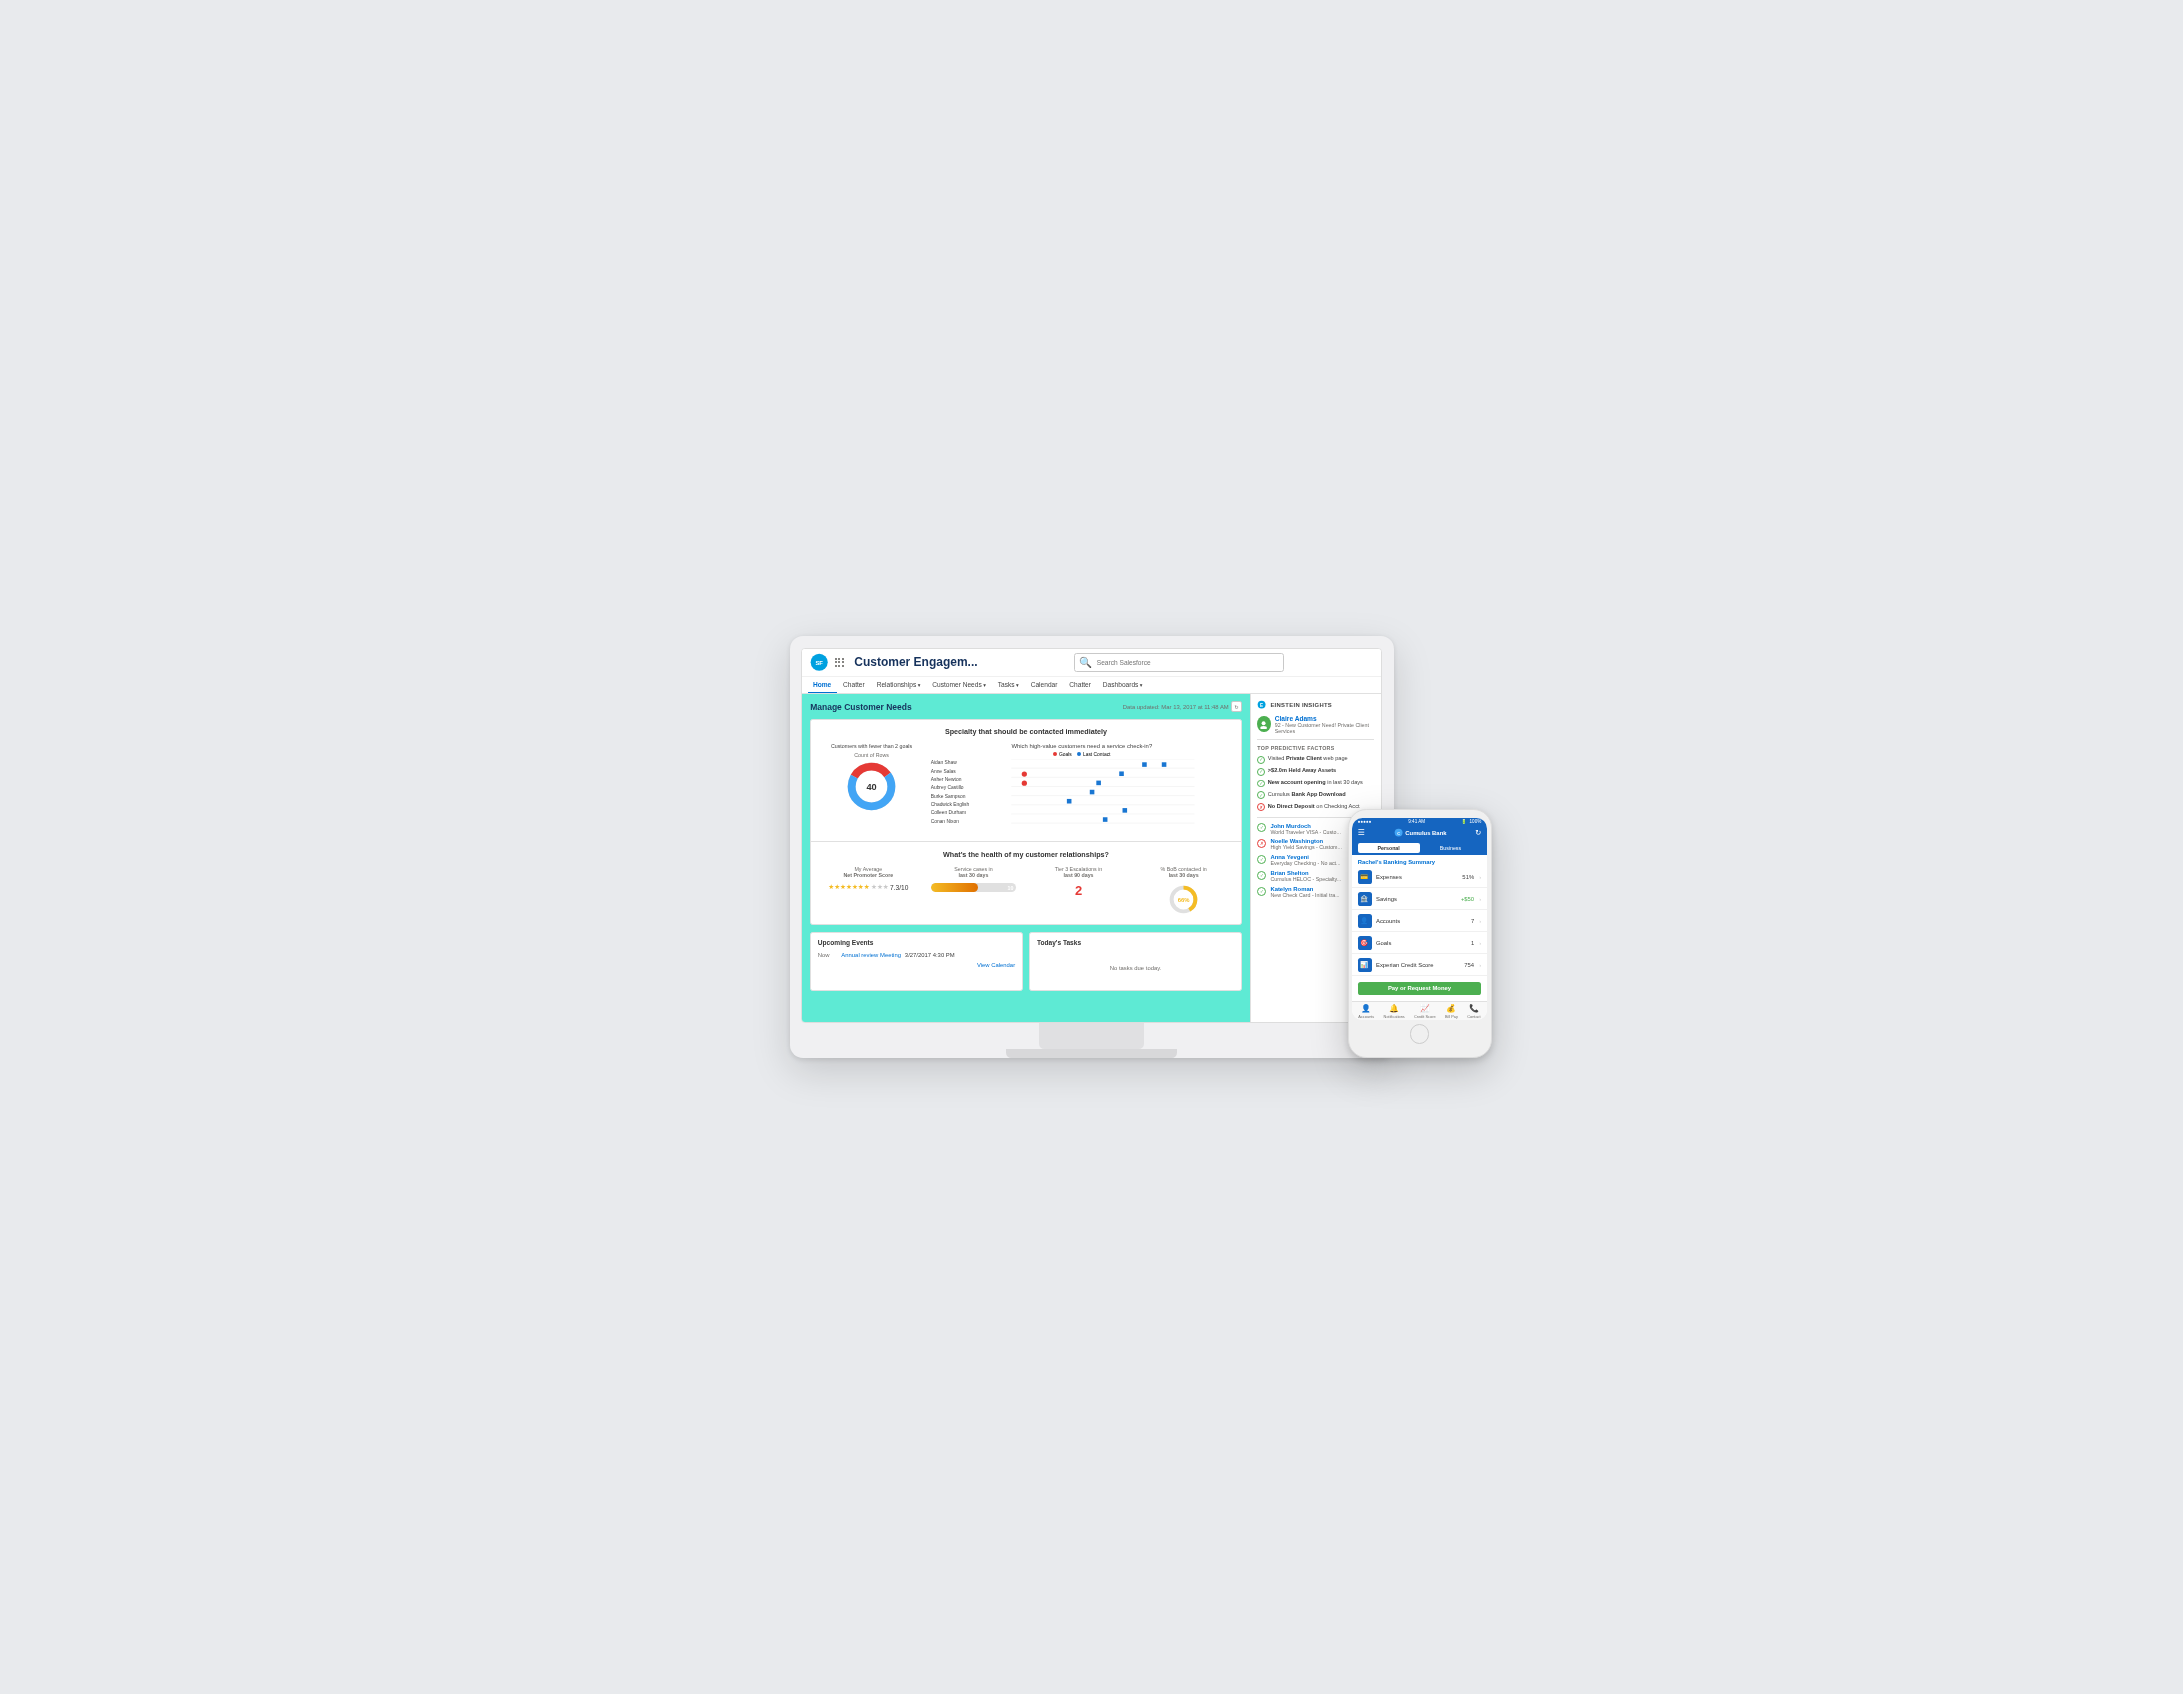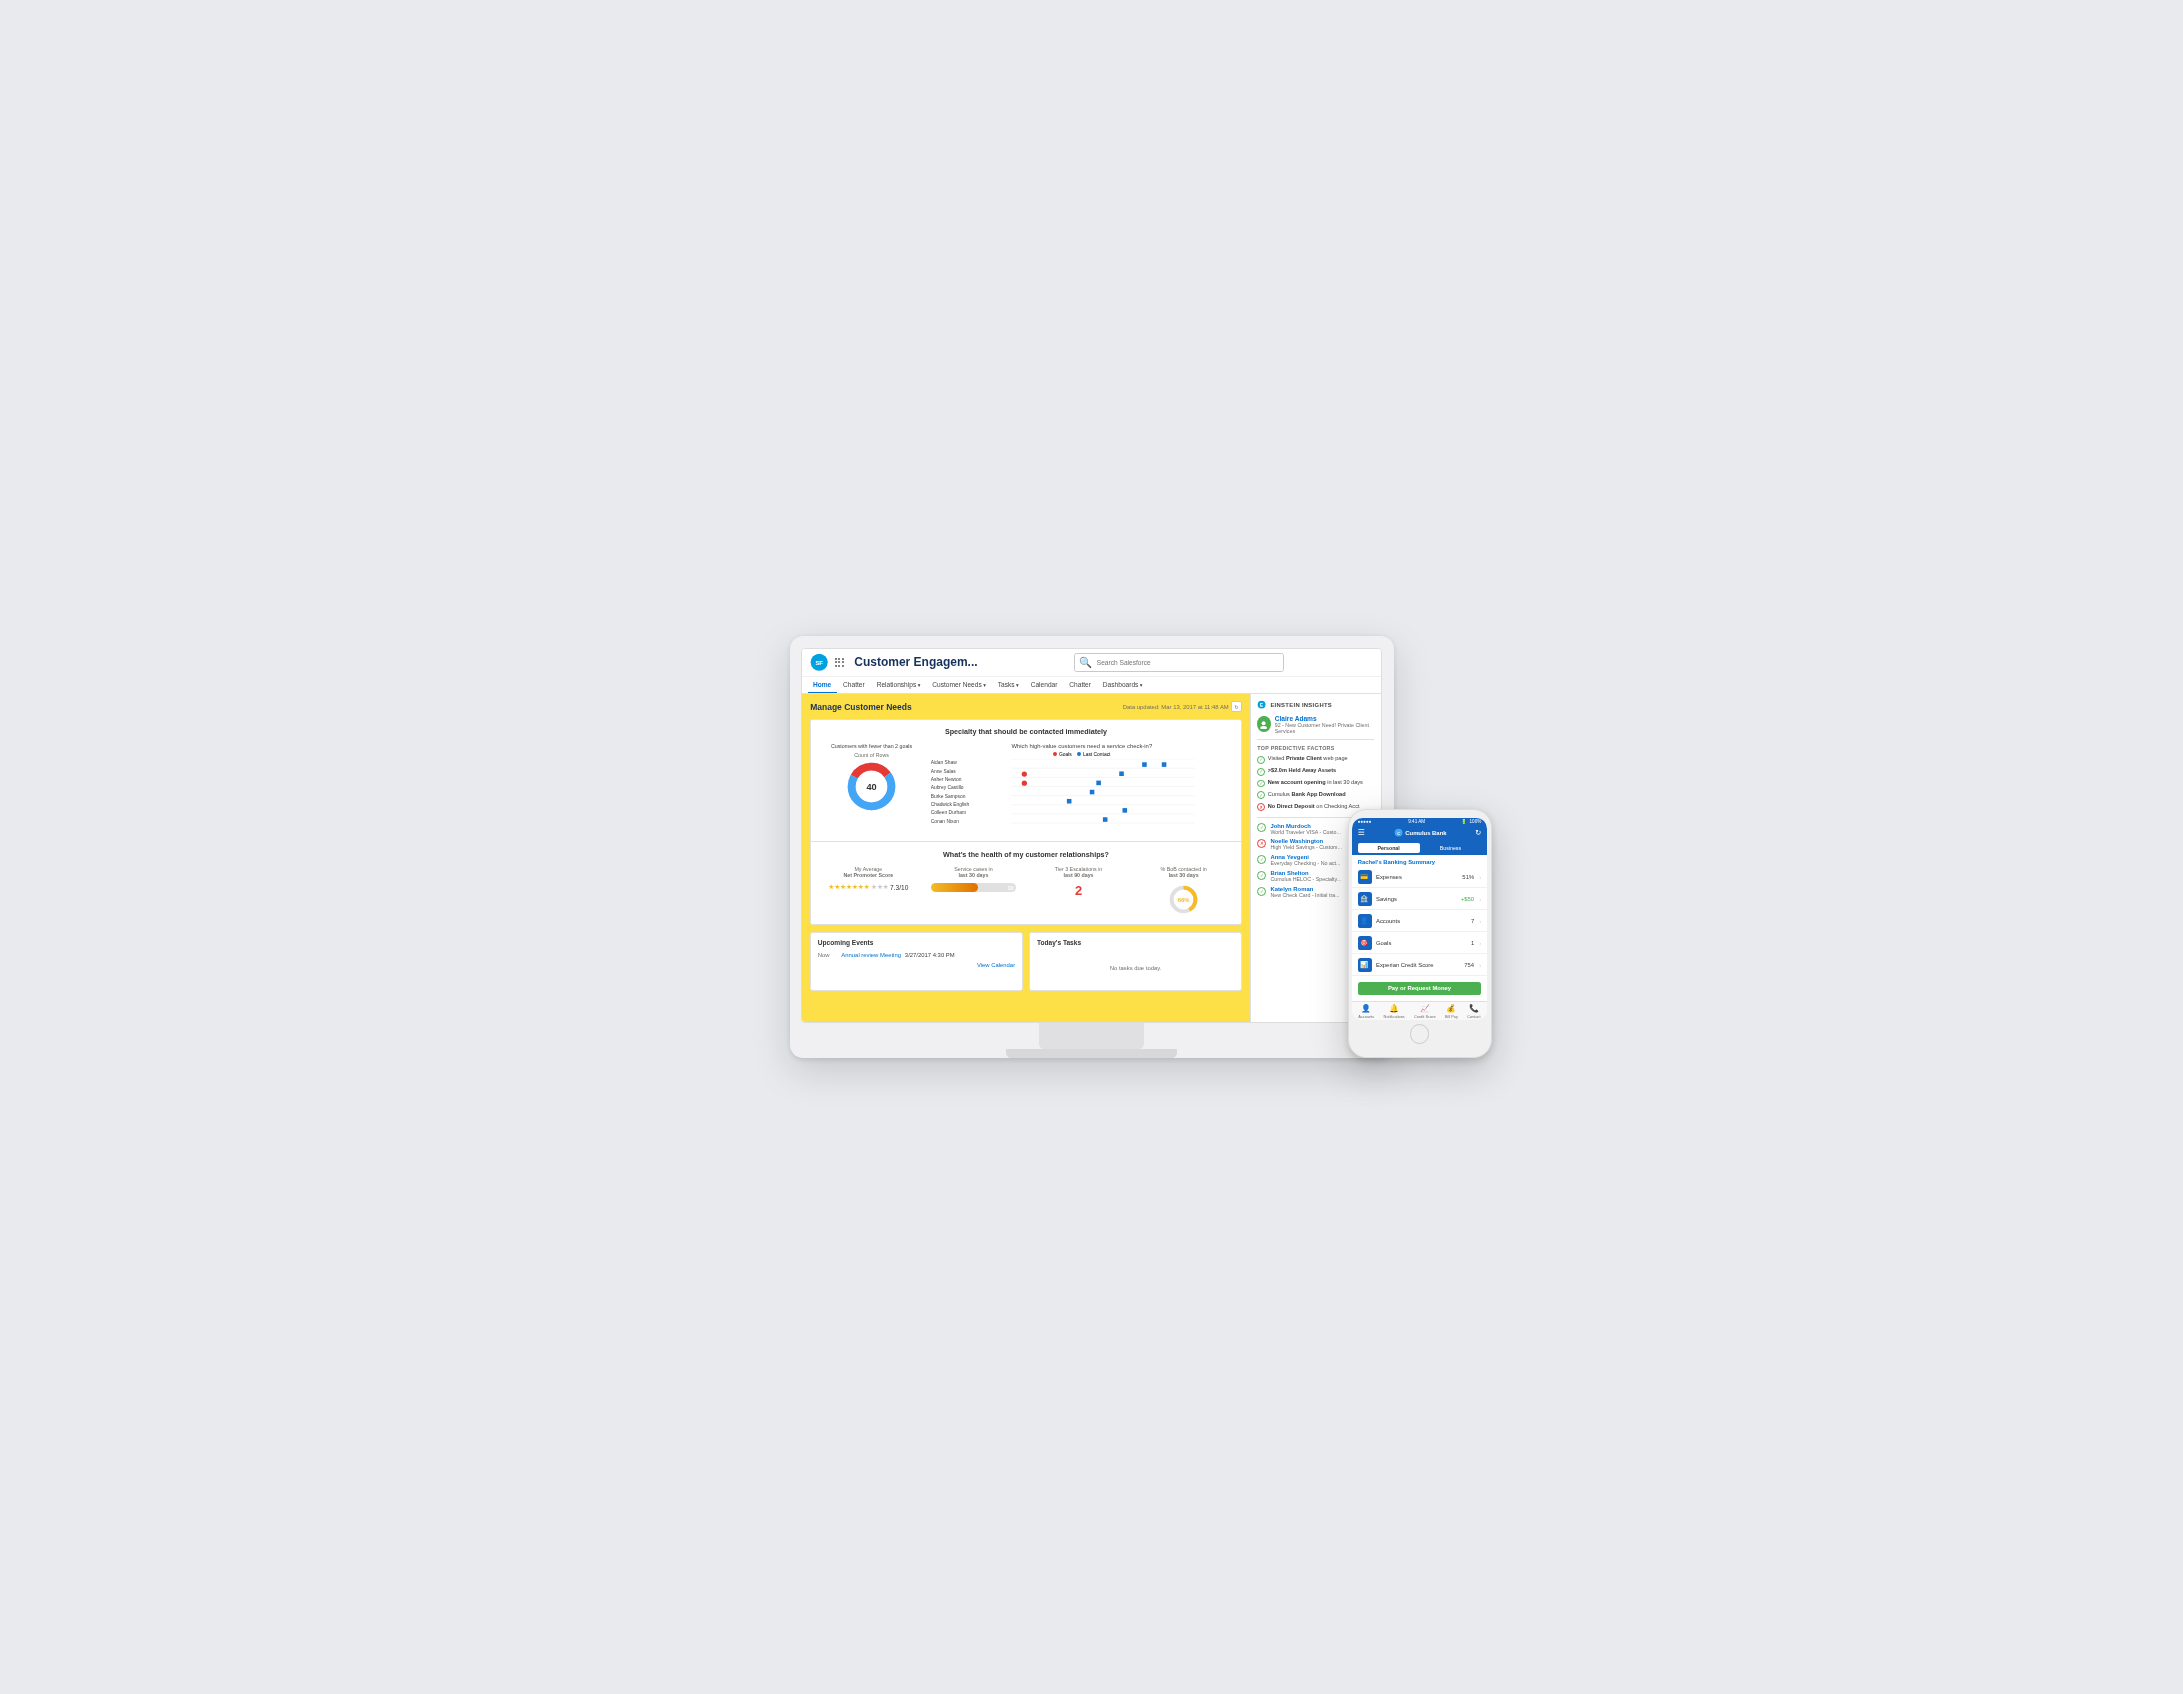--- a/index.html
+++ b/index.html
@@ -131,21 +131,21 @@
 
     
     .sf-main {
       display: flex;
       height: 328px;
     }
     .sf-content {
       flex: 1;
       padding: 7.9px;
       overflow: auto;
-      background: #fde047;
+      background: #5eead4;
     }
     .sf-sidebar {
       width: 131px;
       background: #fff;
       border-left: 0.7px solid #e0e0e0;
       padding: 6.6px;
       overflow: auto;
     }
 
     

